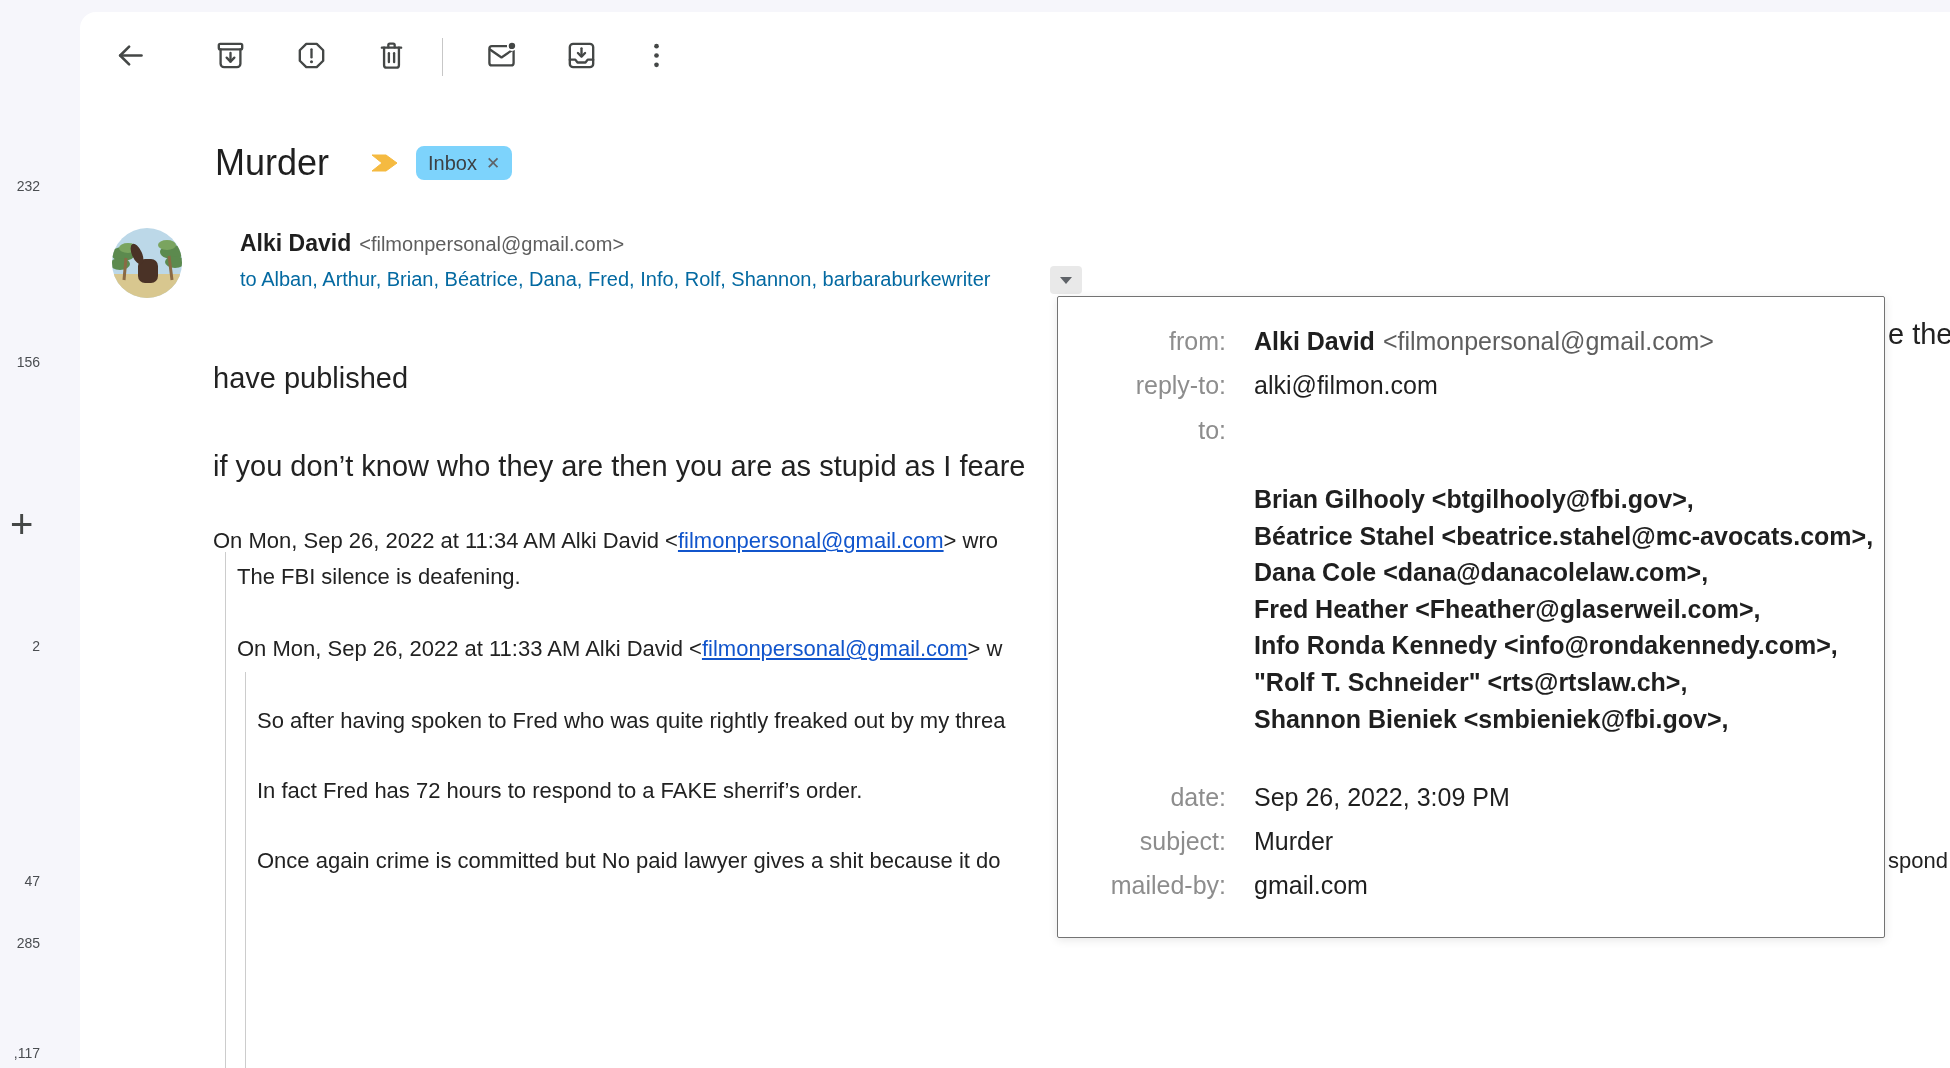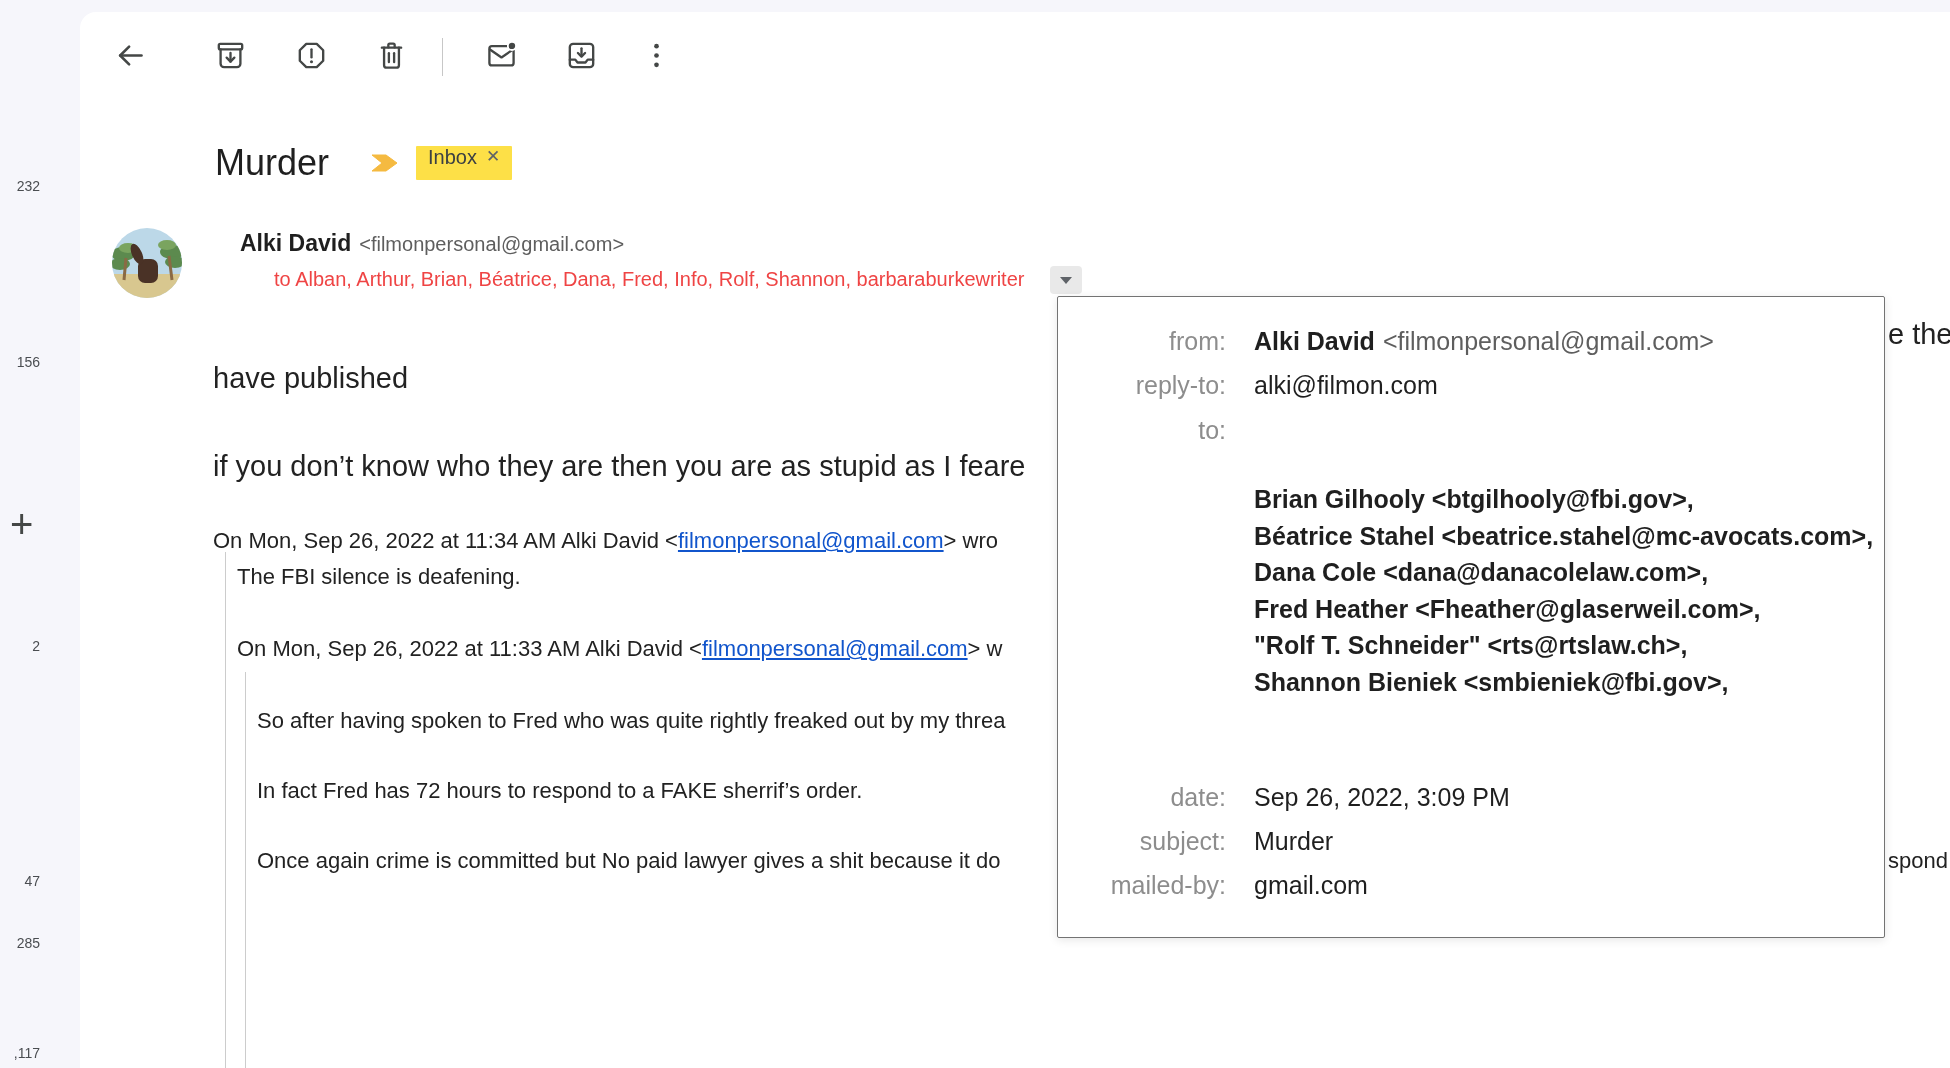--- a/index.html
+++ b/index.html
@@ -20,30 +20,30 @@
     background:#ffffff; border-radius:16px 0 0 0; overflow:hidden; z-index:1;
   }
   
   .tbtn { position:absolute; top:23px; width:44px; height:44px; border-radius:50%;
           display:flex; align-items:center; justify-content:center; background:transparent; border:none; cursor:pointer; }
   .tbtn svg { width:33px; height:33px; }
   .tb-divider { position:absolute; left:362px; top:26px; width:1px; height:38px; background:#c7c7c7; }
   
   .subject { position:absolute; left:135px; top:129px; font-size:36px; line-height:44px; color:#1f1f1f; white-space:nowrap; }
   .imp-marker { position:absolute; left:291px; top:142px; width:30px; height:18px; cursor:pointer; }
-  .chip { position:absolute; left:336px; top:134px; height:34px; background:#fde047; border-radius:1px;
-          display:flex; align-items:flex-start; padding:0 12px; cursor:pointer; }
+  .chip { position:absolute; left:336px; top:134px; height:34px; background:#7dd3fc; border-radius:8px;
+          display:flex; align-items:center; padding:0 12px; cursor:pointer; }
   .chip-label { font-size:20px; color:#3c4043; }
   .chip-x { font-size:17px; color:#5f6368; margin-left:9px; cursor:pointer; }
   
   .avatar { position:absolute; left:32px; top:216px; width:70px; height:70px; border-radius:50%; overflow:hidden; }
   .sender-row { position:absolute; left:160px; top:218px; white-space:nowrap; }
   .sender-name { font-size:23px; font-weight:bold; color:#1f1f1f; }
   .sender-email { font-size:20px; color:#5e5e5e; margin-left:8px; }
-  .to-row { position:absolute; left:160px; top:256px; font-size:20px; color:#ef4444; white-space:nowrap;margin-left:34px; }
+  .to-row { position:absolute; left:160px; top:256px; font-size:20px; color:#0369a1; white-space:nowrap; }
   .details-btn { position:absolute; left:970px; top:254px; width:32px; height:28px; background:#e9e9e9;
                  border-radius:4px; border:none; display:flex; align-items:center; justify-content:center; cursor:pointer; }
   .tri-down { width:0; height:0; border-left:6px solid transparent; border-right:6px solid transparent; border-top:7px solid #5f6368; }
   
   .bline  { position:absolute; font-size:29px; line-height:34px; color:#222; white-space:nowrap; }
   .qline  { position:absolute; font-size:22px; line-height:26px; color:#222; white-space:nowrap;text-align:center; }
   .qborder{ position:absolute; width:1px; background:#cccccc; }
   a.mlink, .mlink { color:#1155cc; text-decoration:underline; cursor:pointer; }
   
   .popup {
@@ -207,20 +207,21 @@
   <div class="p-label" style="top:74px">reply-to:</div>
   <div class="p-value" style="top:74px">alki@filmon.com</div>
 
   <div class="p-label" style="top:119px">to:</div>
 
   <div class="p-tolist">
     <div>Brian Gilhooly &lt;btgilhooly@fbi.gov&gt;,</div>
     <div>Béatrice Stahel &lt;beatrice.stahel@mc-avocats.com&gt;,</div>
     <div>Dana Cole &lt;dana@danacolelaw.com&gt;,</div>
     <div>Fred Heather &lt;Fheather@glaserweil.com&gt;,</div>
+    <div>Info Ronda Kennedy &lt;info@rondakennedy.com&gt;,</div>
     <div>"Rolf T. Schneider" &lt;rts@rtslaw.ch&gt;,</div>
     <div>Shannon Bieniek &lt;smbieniek@fbi.gov&gt;,</div>
   </div>
 
   <div class="p-label" style="top:486px">date:</div>
   <div class="p-value" style="top:486px">Sep 26, 2022, 3:09 PM</div>
 
   <div class="p-label" style="top:530px">subject:</div>
   <div class="p-value" style="top:530px">Murder</div>
 

